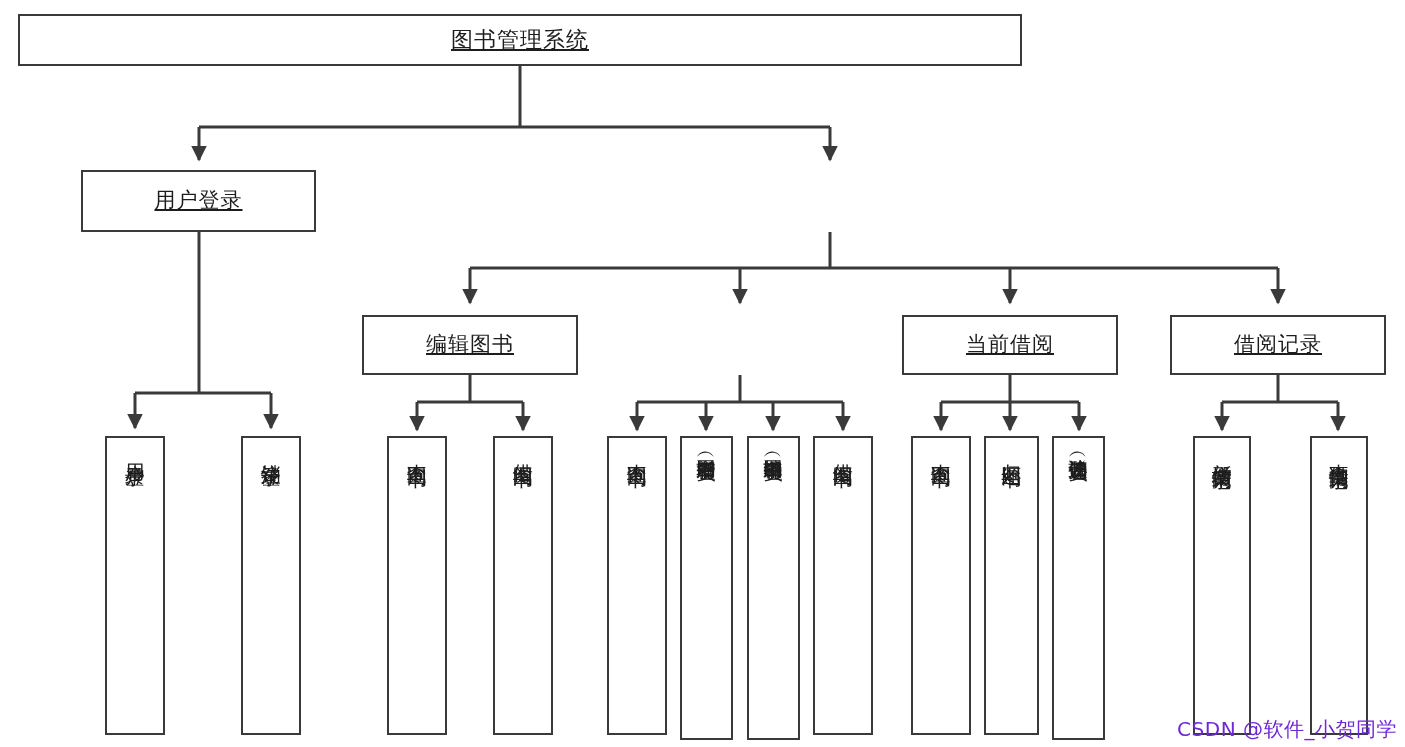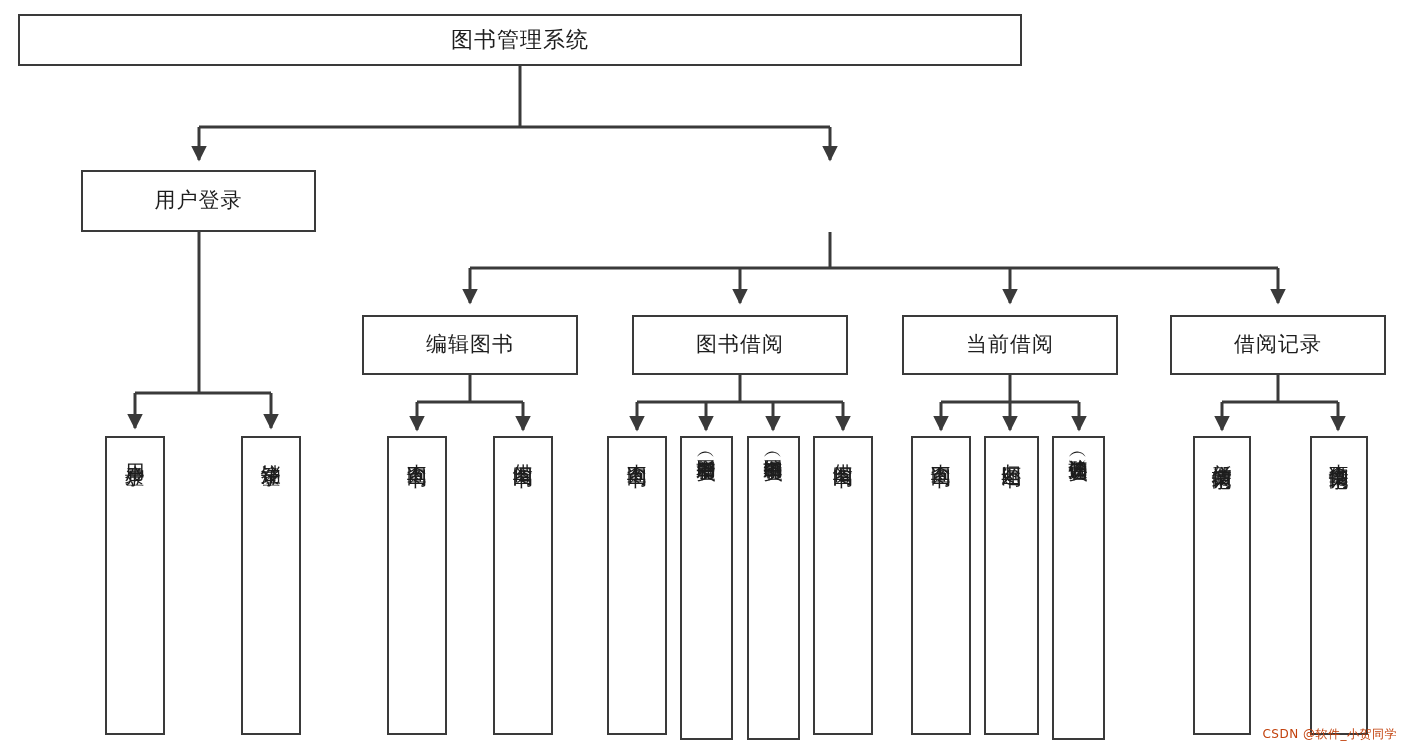--- a/index.html
+++ b/index.html
@@ -33,20 +33,21 @@
     border: 2px solid #3a3a3a;
     display: flex;
     align-items: center;
     justify-content: center;
     color: #1d1d1d;
   }
   .node.horizontal {
     font-size: 21px;
     letter-spacing: 1px;
     line-height: 1.2;
+    text-decoration: underline;
   }
   .node.root {
     font-size: 22px;
   }
   .node.leaf {
     align-items: flex-start;
     justify-content: center;
     padding-top: 10px;
   }
   .vtext {
@@ -61,22 +62,22 @@
   }
   .vtext.narrow {
     font-size: 19px;
     line-height: 1.22;
     letter-spacing: 0.5px;
   }
   #watermark {
     position: absolute;
     right: 8px;
     bottom: 4px;
-    font-size: 12px;
-    color: #c2410c;
+    font-size: 20px;
+    color: #6d28d9;
     letter-spacing: 0.5px;
     white-space: nowrap;
     font-family: "DejaVu Sans", "Liberation Sans", sans-serif;
   }
 </style>
 </head>
 <body>
 
 <div id="diagram-root">
 
@@ -146,23 +147,20 @@
     <span>图书管理系统</span>
   </div>
 
   <div class="node horizontal" style="left:81px; top:170px; width:235px; height:62px;">
     <span>用户登录</span>
   </div>
 
   <div class="node horizontal" style="left:362px; top:315px; width:216px; height:60px;">
     <span>编辑图书</span>
   </div>
-  <div class="node horizontal" style="left:632px; top:315px; width:216px; height:60px;">
-    <span>图书借阅</span>
-  </div>
   <div class="node horizontal" style="left:1170px; top:315px; width:216px; height:60px;">
     <span>借阅记录</span>
   </div>
   <div class="node horizontal" style="left:902px; top:315px; width:216px; height:60px;">
     <span>当前借阅</span>
   </div>
 
   <div class="node leaf" style="left:105px; top:436px; width:60px; height:299px;">
     <span class="vtext">用户登录</span>
   </div>

